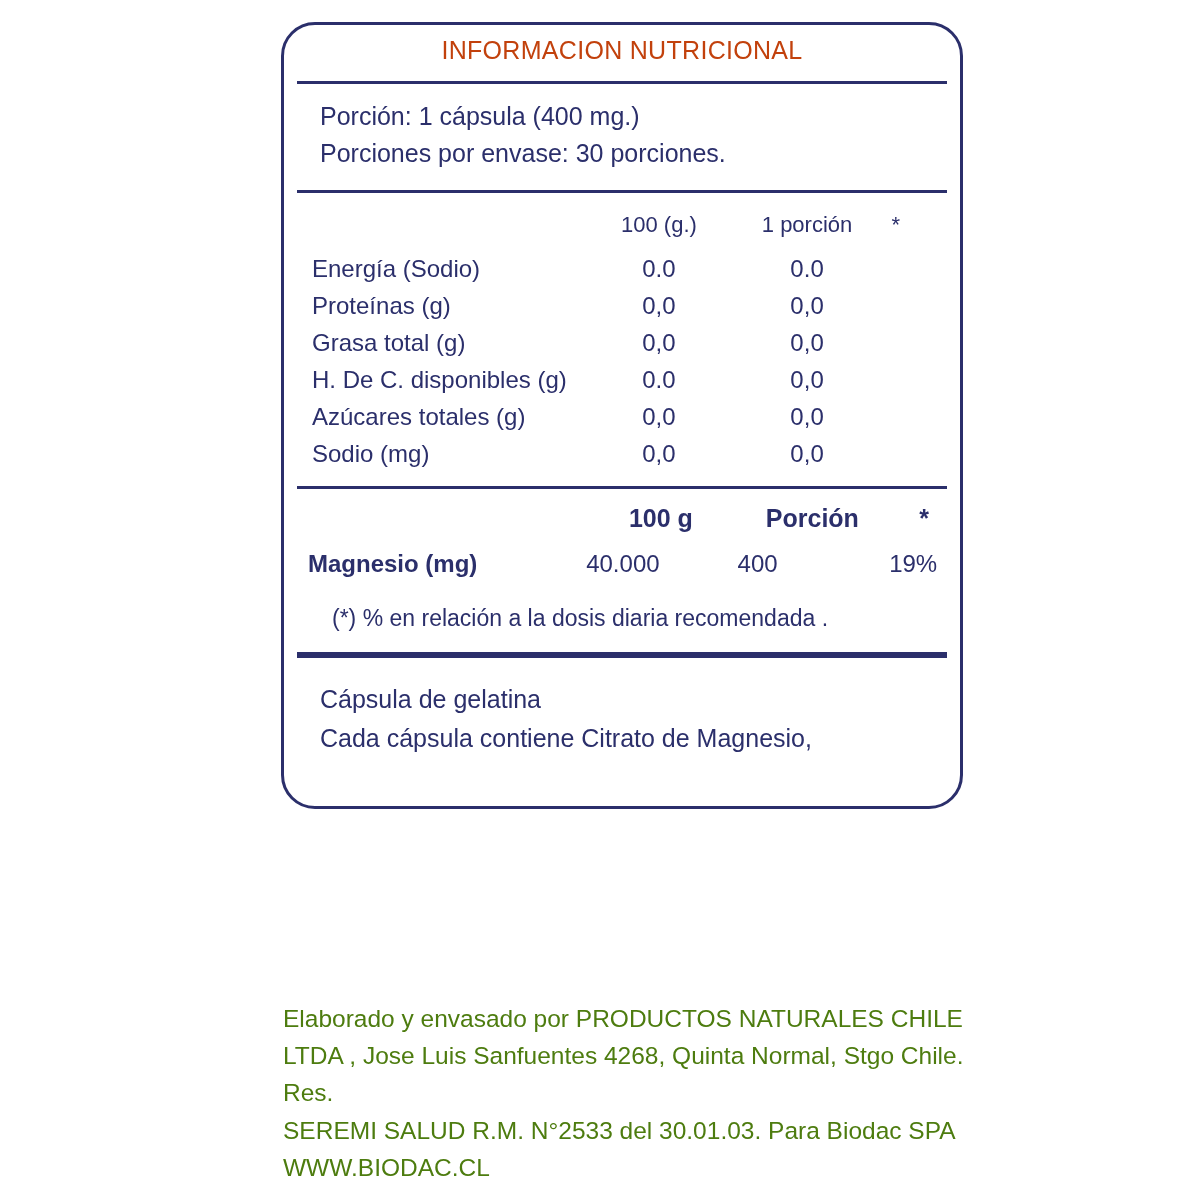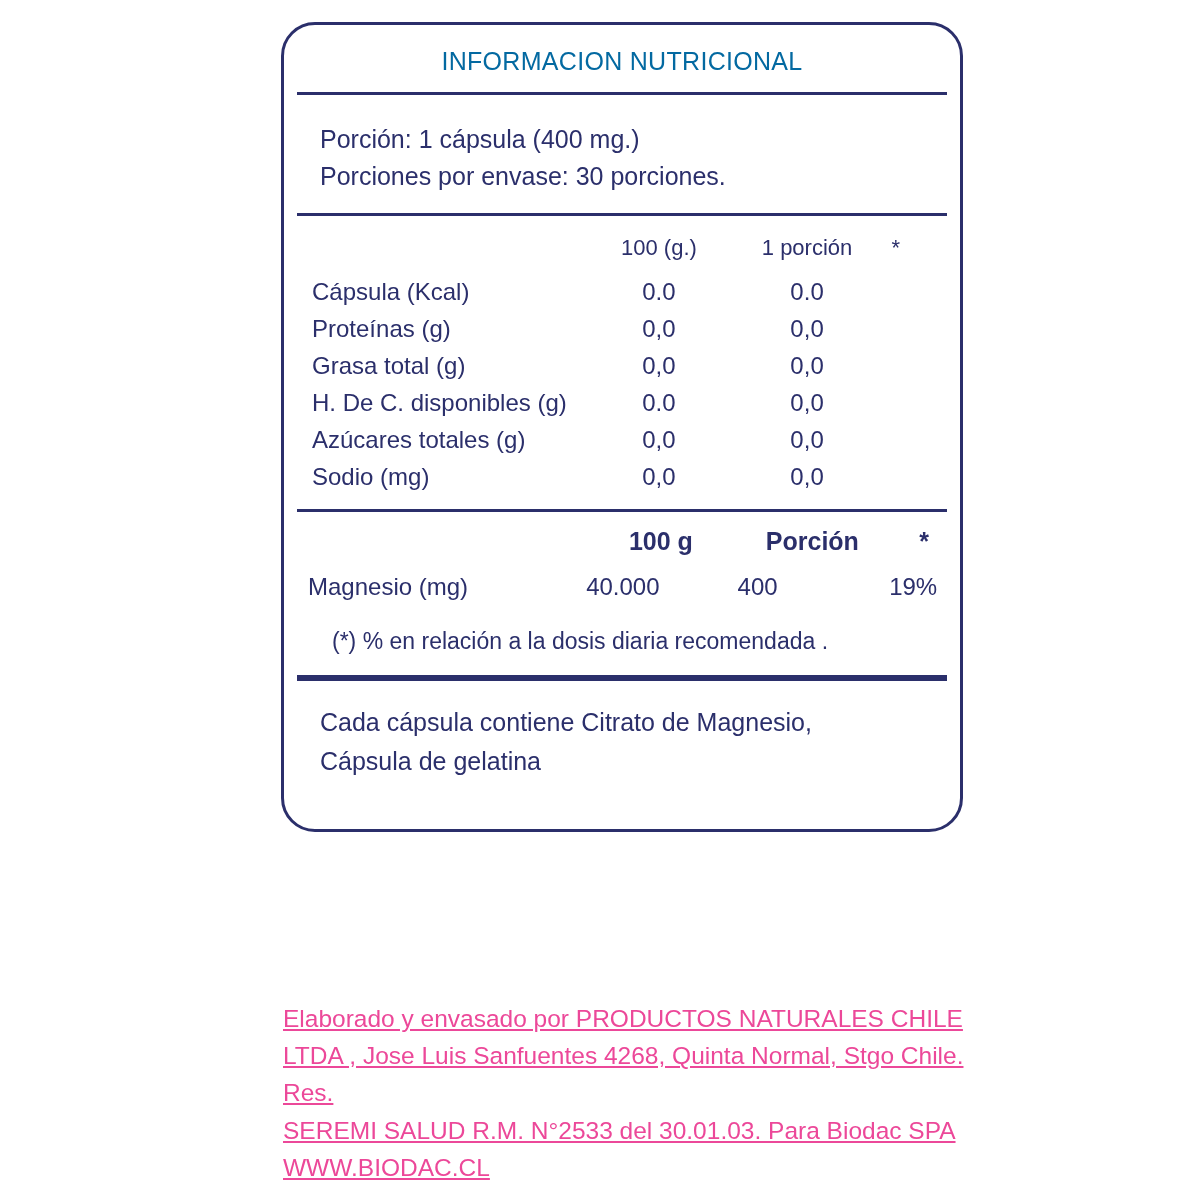--- a/index.html
+++ b/index.html
@@ -31,35 +31,34 @@
     border-radius: 34px;
     box-sizing: border-box;
     overflow: hidden;
     background: #fff;
   }
 
   .panel-title {
     text-align: center;
     font-size: 25px;
     letter-spacing: 0.3px;
-    padding: 22px 0 16px 0;
-    color: #0369a1;
+    padding: 11px 0 16px 0;
+    color: #c2410c;
   }
 
   .rule {
     height: 3px;
     background: #2b2f6b;
     margin: 0 13px;
   }
 
   .serving {
     padding: 14px 0 18px 36px;
     font-size: 25px;
     line-height: 1.48;
-    margin-top: 12px;
   }
   .serving div { white-space: nowrap; }
 
   
   .macro {
     padding: 18px 0 14px 0;
   }
   table.macro-tbl {
     width: 100%;
     border-collapse: collapse;
@@ -99,21 +98,21 @@
     font-size: 25px;
     text-align: center;
     padding-bottom: 16px;
   }
   table.min-tbl th.lbl { width: 300px; }
   table.min-tbl th.c1  { width: 150px; }
   table.min-tbl th.c2  { width: 150px; }
   table.min-tbl th.st  { width: 70px; }
   table.min-tbl td.lbl {
     padding-left: 24px;
-    font-weight: normal;
+    font-weight: bold;
     white-space: nowrap;
   }
   table.min-tbl td.num { text-align: left; }
 
   .footnote {
     font-size: 23px;
     padding: 18px 8px 20px 48px;
   }
 
   .ingr-title {
@@ -129,22 +128,21 @@
   }
 
   
   .legal {
     position: absolute;
     left: 283px;
     top: 1000px;
     width: 700px;
     font-size: 24.5px;
     line-height: 1.52;
-    color: #ec4899;
-    text-decoration: underline;
+    color: #4d7c0f;
   }
 </style>
 </head>
 <body>
 
 <div class="page">
 
   <div class="panel">
 
     <div class="panel-title">INFORMACION NUTRICIONAL</div>
@@ -163,21 +161,21 @@
         <thead>
           <tr>
             <th class="lbl"></th>
             <th class="c1">100 (g.)</th>
             <th class="c2">1 porción</th>
             <th class="st">*</th>
           </tr>
         </thead>
         <tbody>
           <tr>
-            <td class="lbl">Cápsula (Kcal)</td>
+            <td class="lbl">Energía (Sodio)</td>
             <td class="num">0.0</td>
             <td class="num">0.0</td>
             <td class="num"></td>
           </tr>
           <tr>
             <td class="lbl">Proteínas (g)</td>
             <td class="num">0,0</td>
             <td class="num">0,0</td>
             <td class="num"></td>
           </tr>
@@ -233,22 +231,22 @@
     </div>
 
     <div class="footnote">(*) % en relación a la dosis diaria recomendada  .</div>
 
     <div class="rule"></div>
 
 
     <div class="rule"></div>
 
     <div class="ingr-body">
+      <div>Cápsula de gelatina</div>
       <div>Cada cápsula contiene Citrato de Magnesio,</div>
-      <div>Cápsula de gelatina</div>
     </div>
 
   </div>
 
   <div class="legal">
     <div>Elaborado y envasado por PRODUCTOS NATURALES CHILE</div>
     <div>LTDA , Jose Luis Sanfuentes 4268,  Quinta Normal, Stgo Chile. Res.</div>
     <div>SEREMI SALUD R.M. N°2533 del 30.01.03. Para Biodac SPA</div>
     <div>WWW.BIODAC.CL</div>
   </div>

